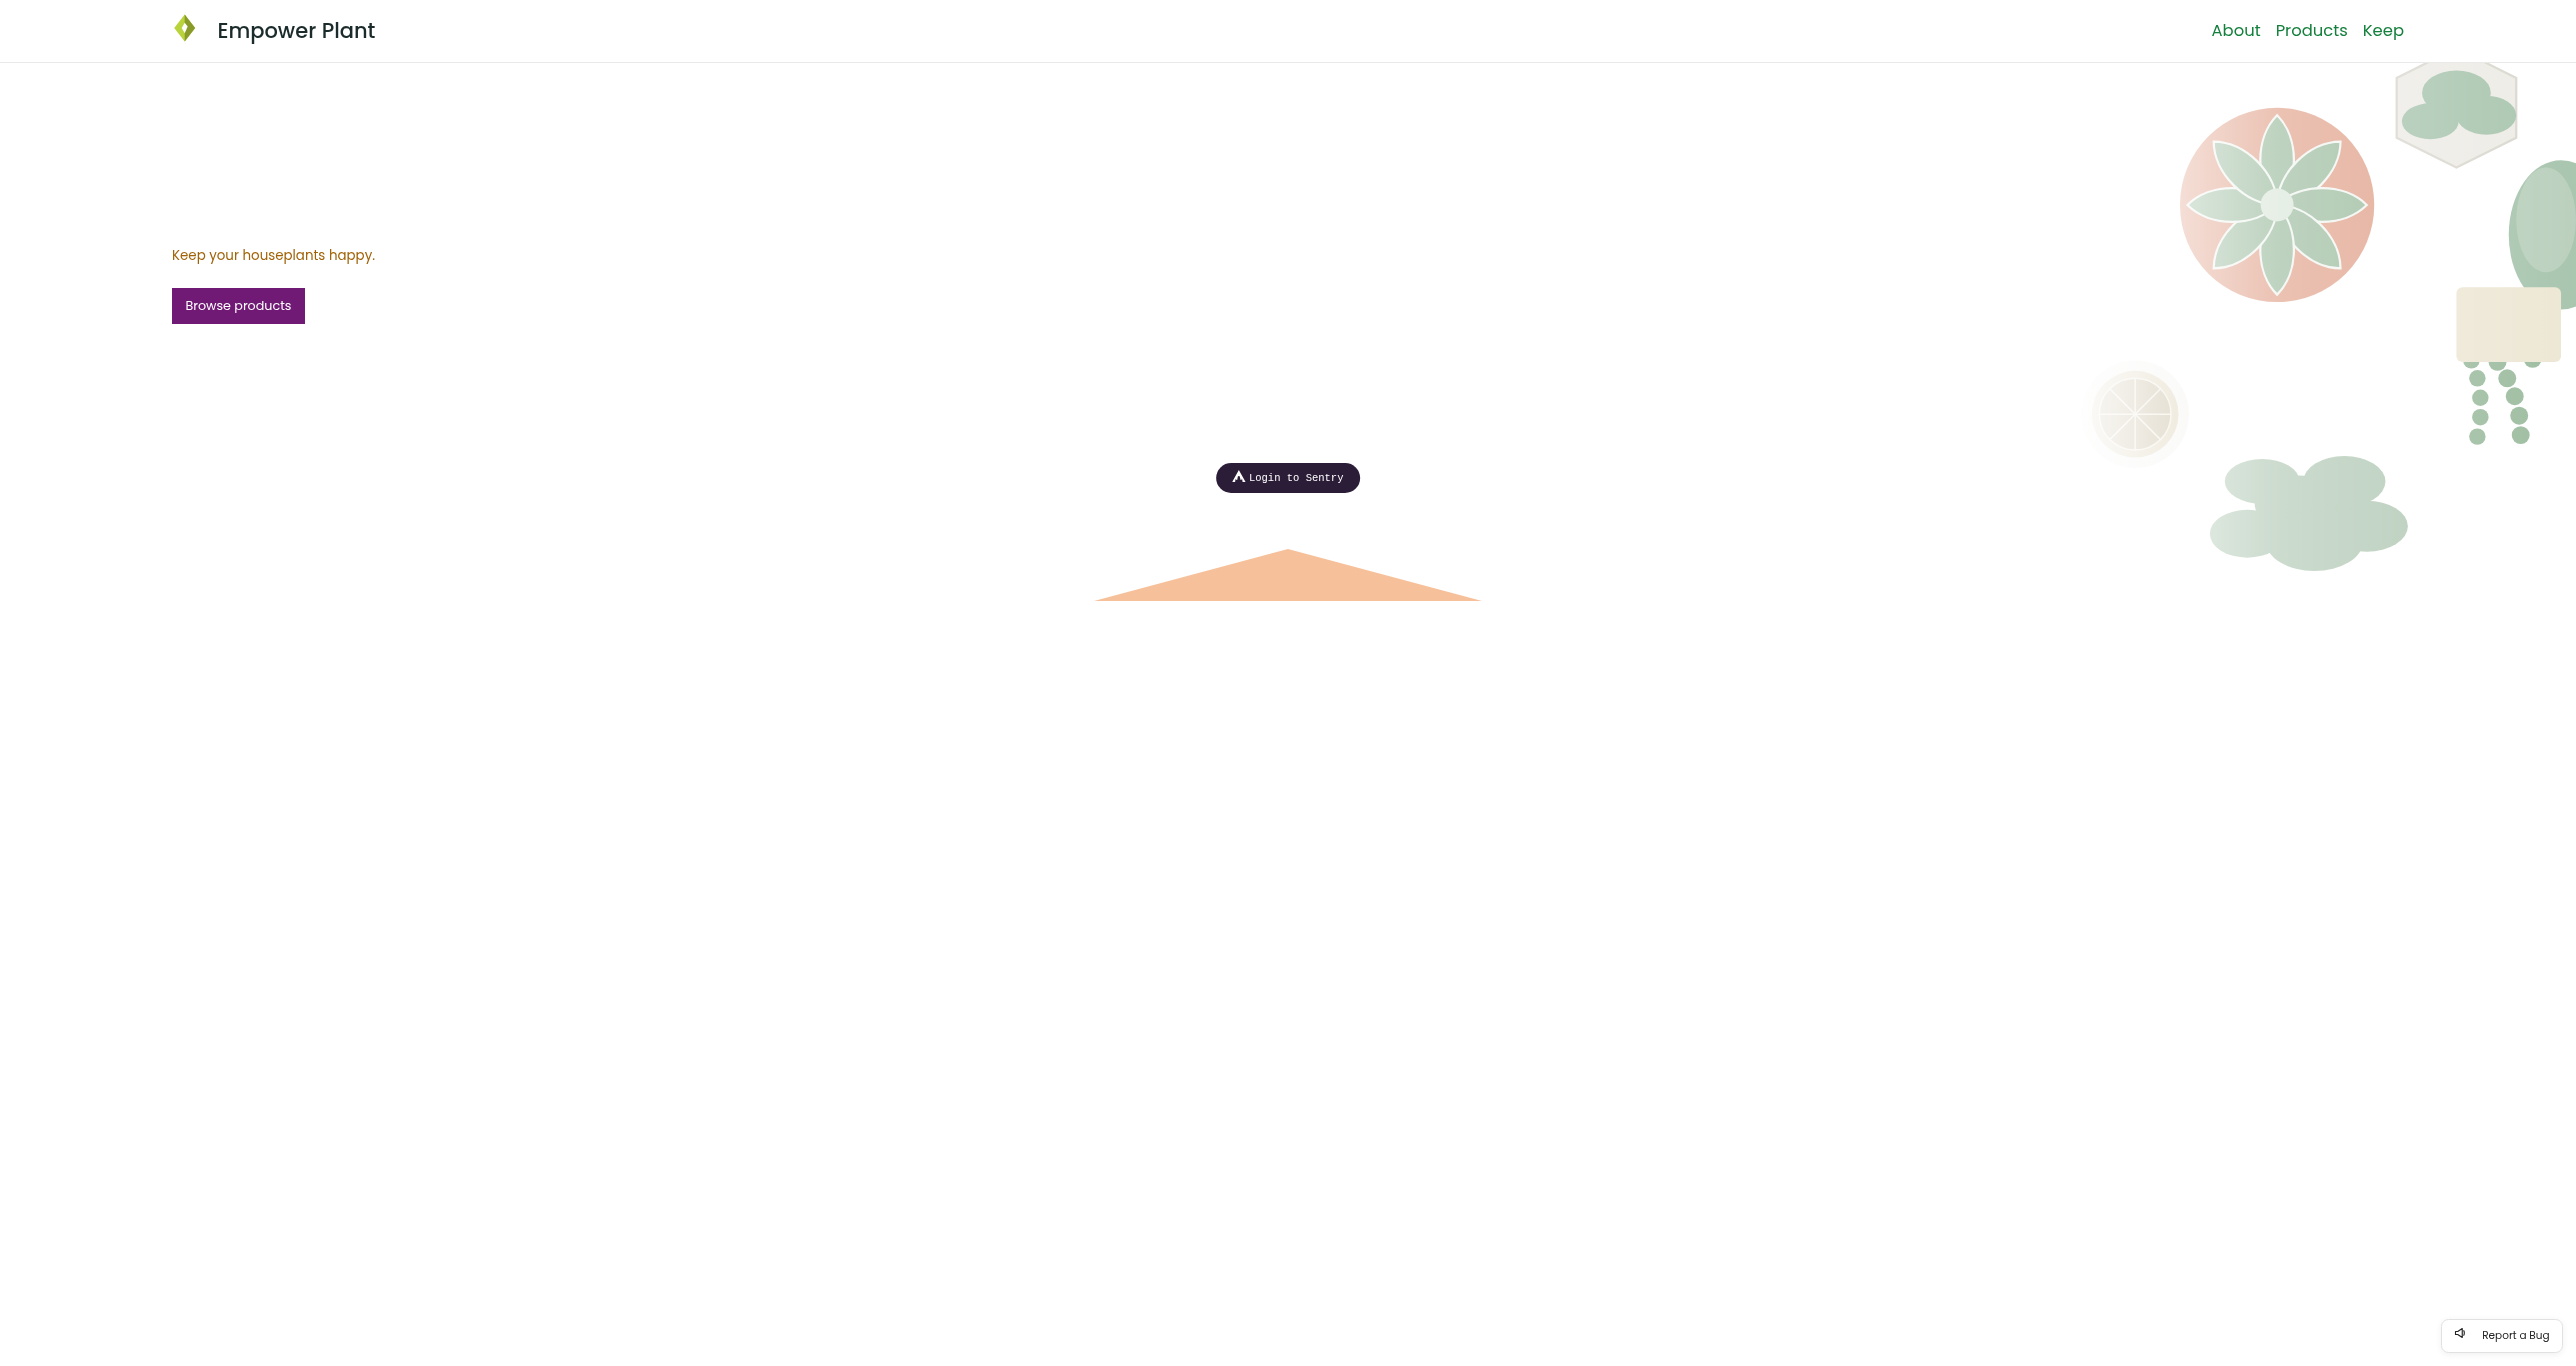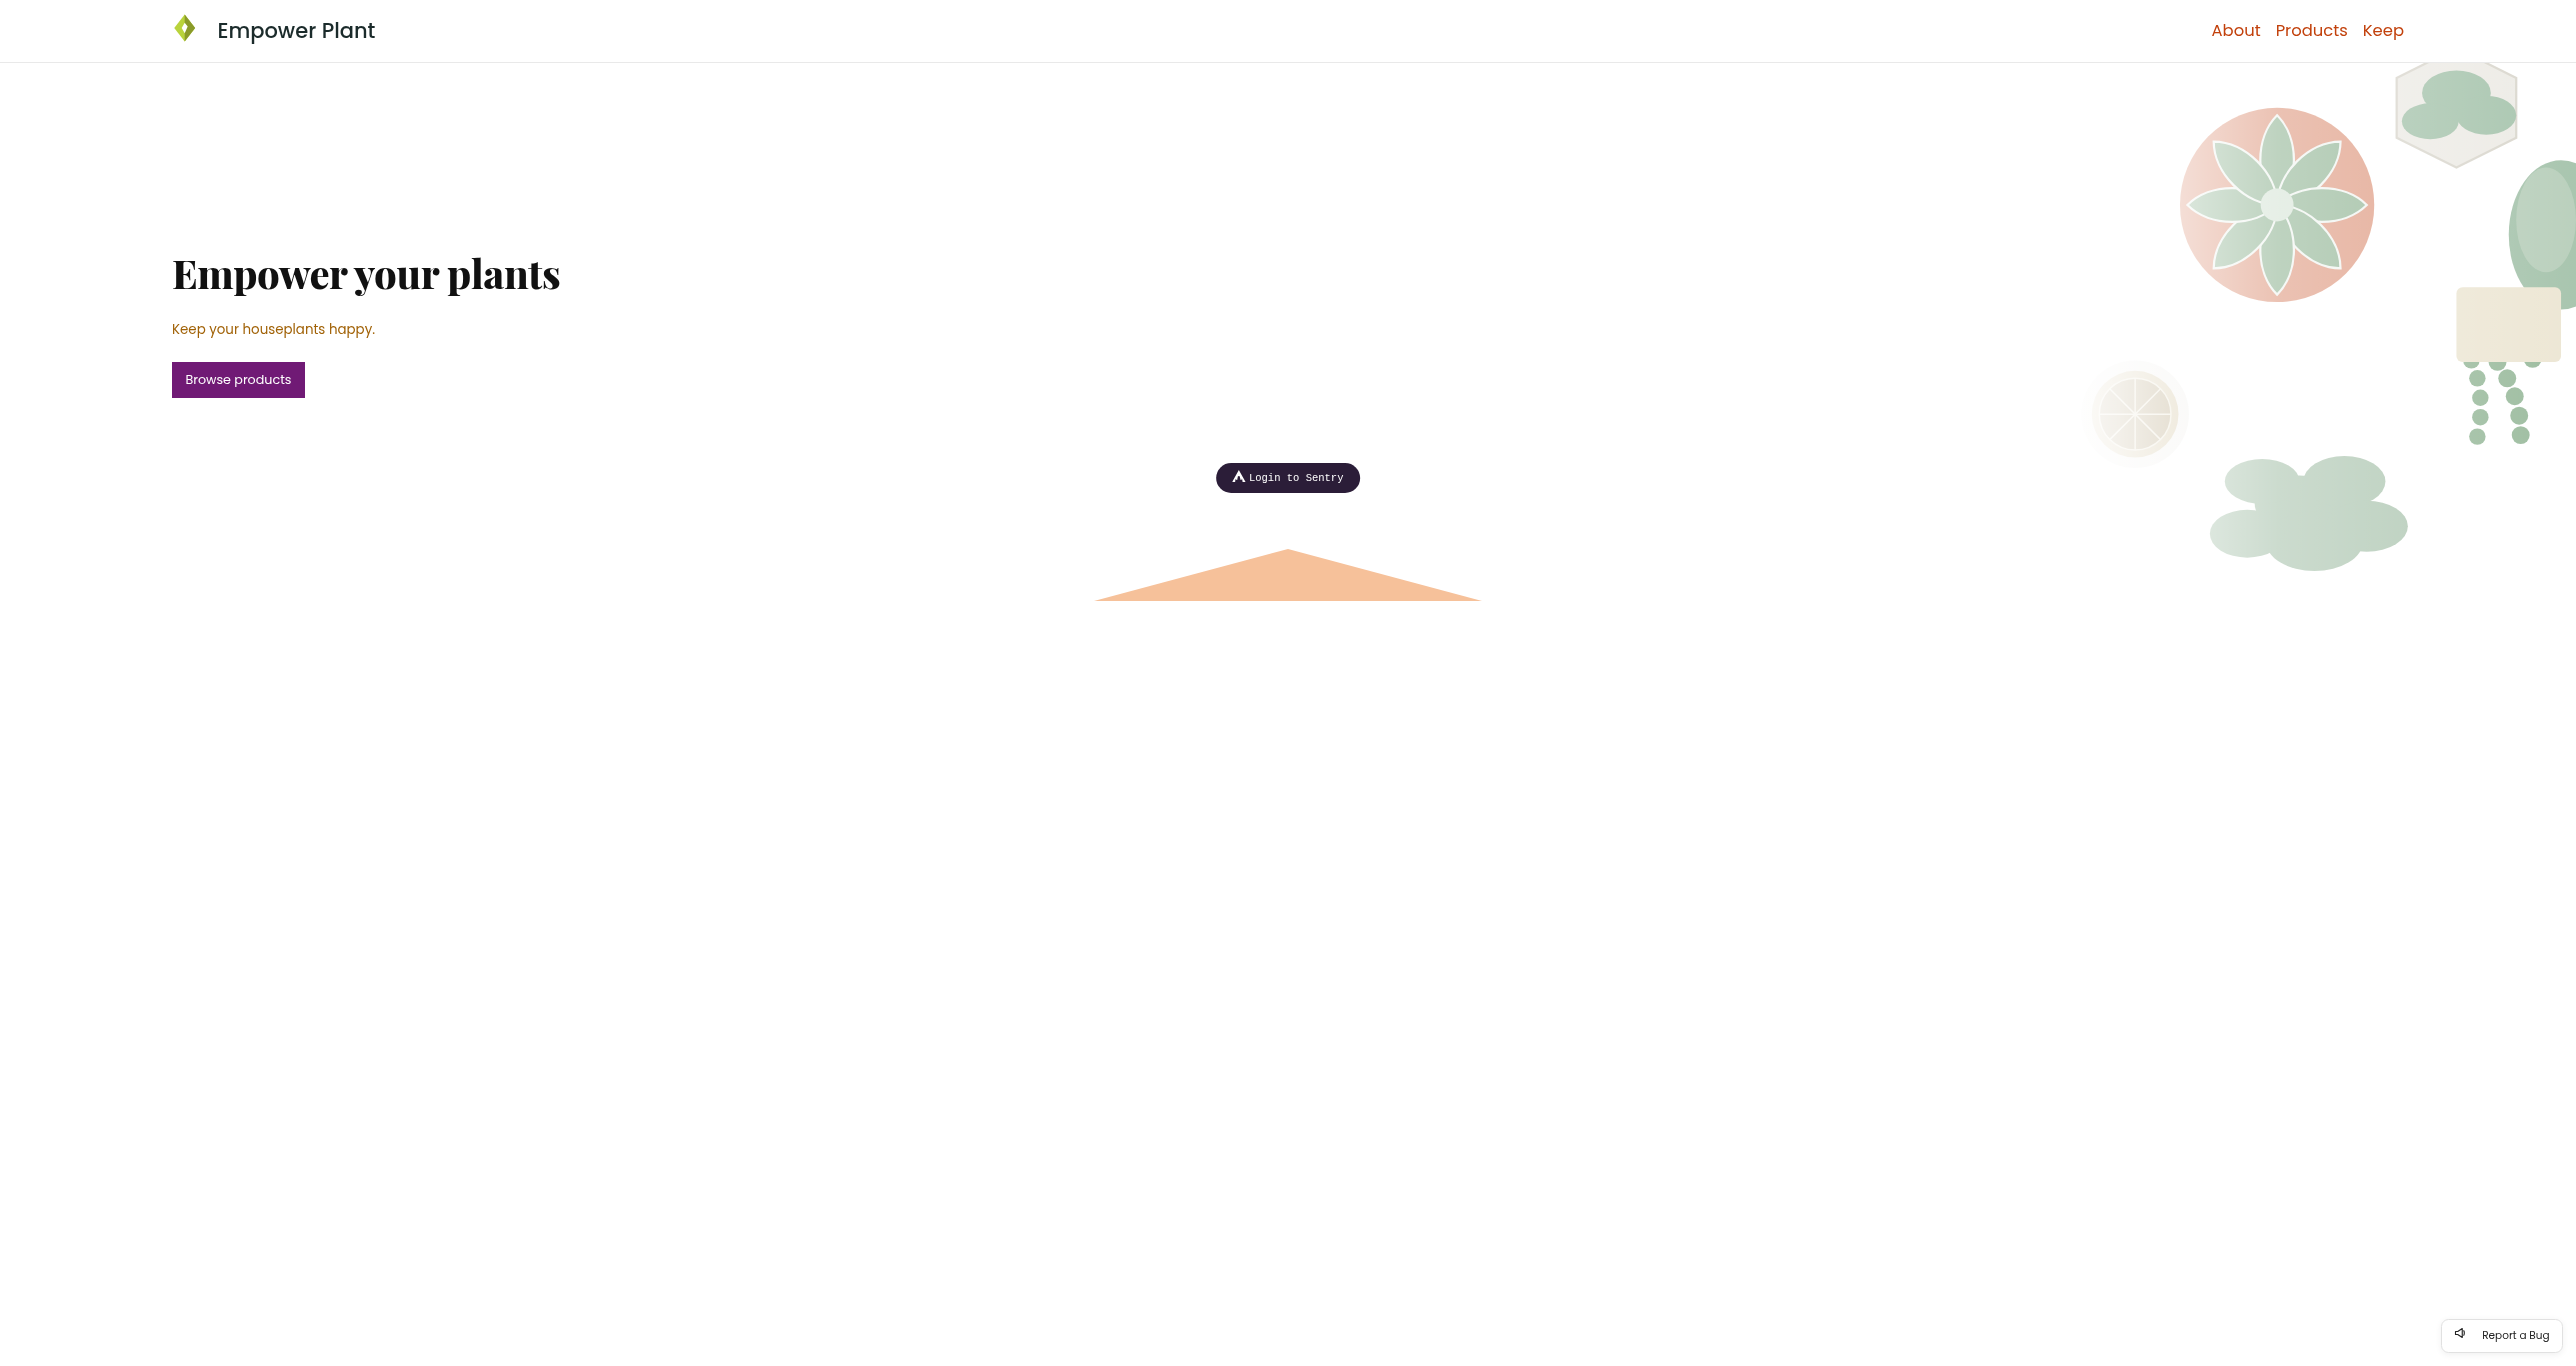--- a/index.html
+++ b/index.html
@@ -26,21 +26,21 @@
     font-size: 21px;
     font-weight: 500;
     color: #1b2b2b;
   }
   .nav {
     display: flex;
     gap: 15px;
   }
   .nav a {
     font-size: 16.4px;
-    color: #c2410c;
+    color: #15803d;
     text-decoration: none;
     cursor: pointer;
   }
 
   
   .hero {
     position: relative;
     height: 538px;
     overflow: hidden;
     background: #fff;
@@ -237,21 +237,20 @@
       <circle cx="590" cy="360" r="12"></circle>
         <circle cx="608" cy="376" r="12"></circle>
         <circle cx="622" cy="396" r="12"></circle>
     </g>
     <rect x="520" y="300" width="140" height="100" rx="8" fill="#e8e0c8"></rect>
   </svg>
 
   <div class="fade"></div>
 
   <div class="hero-content">
-    <h1 class="hero-title">Empower your plants</h1>
     <p class="hero-sub">Keep your houseplants happy.</p>
     <button class="browse-btn">Browse products</button>
   </div>
 
   <button class="sentry-pill">
     <span>
       <svg width="13.4" height="12" viewBox="0 0 18 16">
         <path d="M9 0 L18 16 L14 16 C14 12 12 9 9 8 C6 9 4 12 4 16 L0 16 Z M9 5 C11 6 13 9 13 13 L11 13 C11 10 10 8 9 7 C8 8 7 10 7 13 L5 13 C5 9 7 6 9 5 Z" fill="#fff"></path>
       </svg>
     </span>

